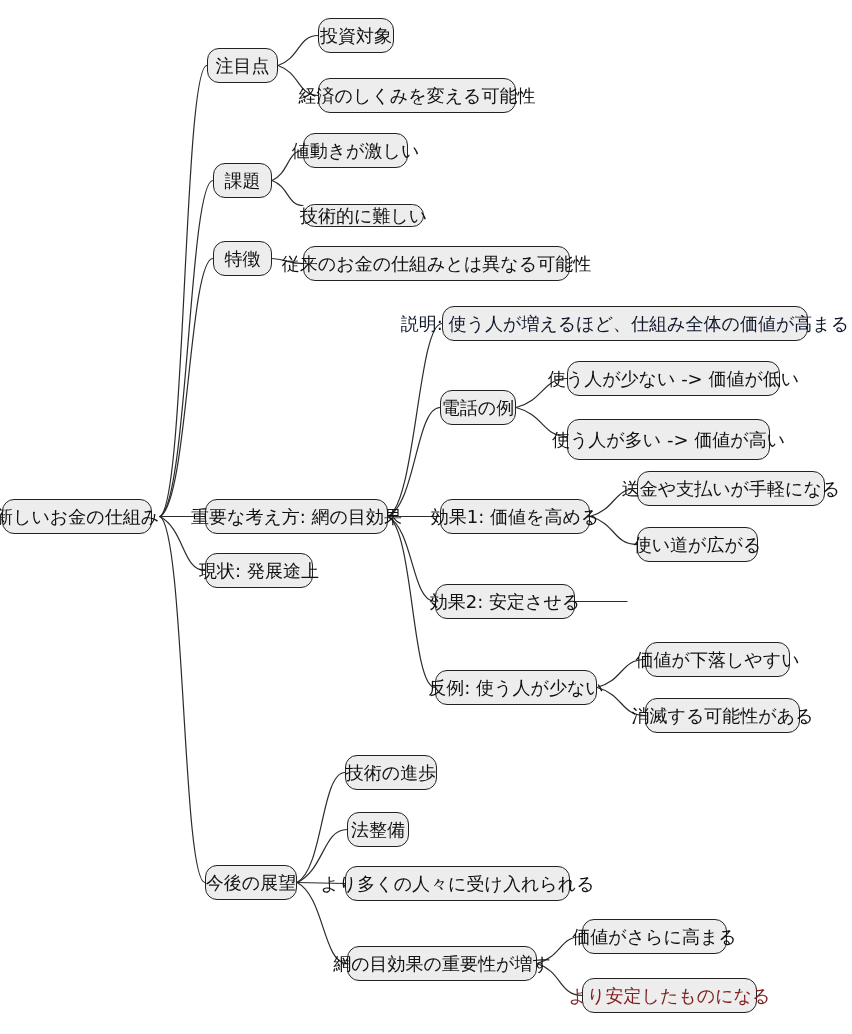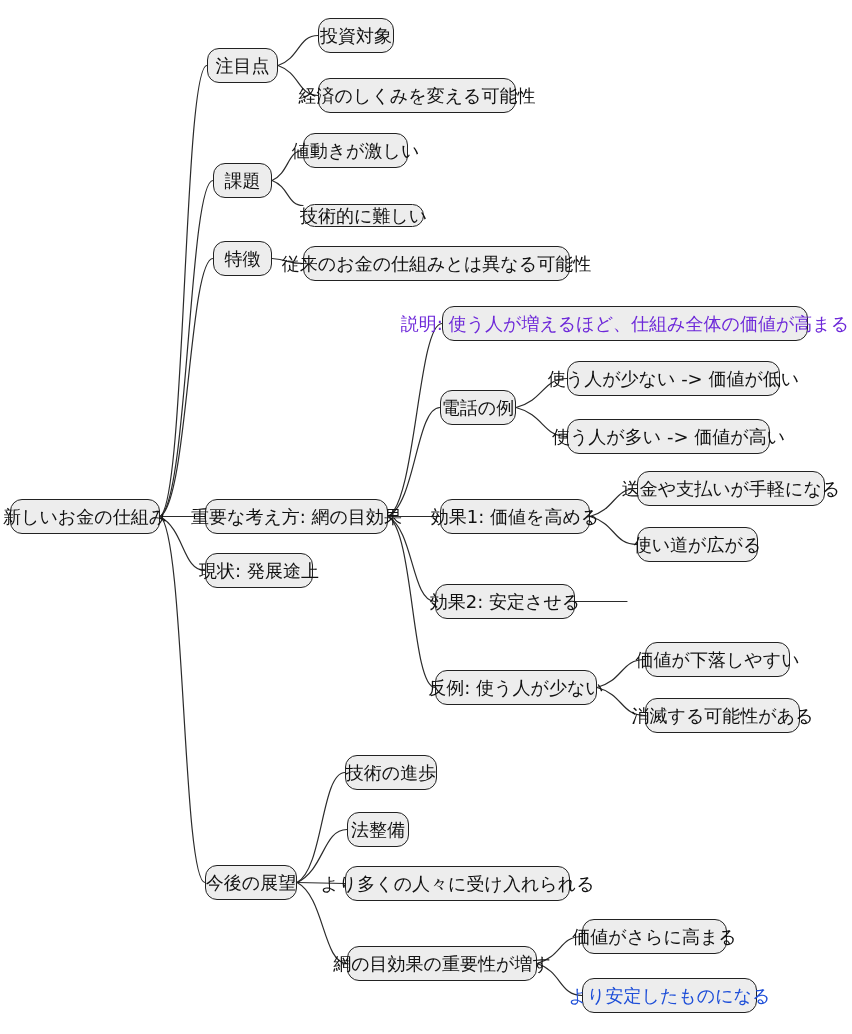--- a/index.html
+++ b/index.html
@@ -72,42 +72,42 @@
       <path d="M597 687.5 C623.4 680.5 621 659.5 645 659.5" stroke="#2b2b2b"></path>
       <path d="M597 687.5 C623.4 694.5 621 715.5 645 715.5" stroke="#2b2b2b"></path>
       <path d="M297 882.5 C323.4 868.5 321 772.5 345 772.5" stroke="#2b2b2b"></path>
       <path d="M297 882.5 C324.5 869.25 323 829.5 347 829.5" stroke="#2b2b2b"></path>
       <path d="M297 882.5 L345 883.5" stroke="#2b2b2b"></path>
       <path d="M297 882.5 C324.5 896.5 323 963.5 347 963.5" stroke="#2b2b2b"></path>
       <path d="M537 963.5 C561.75 956.75 559.5 936.5 582 936.5" stroke="#2b2b2b"></path>
       <path d="M537 963.5 C561.75 971.5 559.5 995.5 582 995.5" stroke="#2b2b2b"></path>
     </svg>
 
-  <div class="node" style="left: 10px; top: 499px; width: 150px; height: 35px; background: rgb(237, 237, 237); border-color: rgb(34, 34, 34); color: rgb(17, 17, 17);">新しいお金の仕組み</div>
+  <div class="node" style="left: 2px; top: 499px; width: 150px; height: 35px; background: rgb(237, 237, 237); border-color: rgb(34, 34, 34); color: rgb(17, 17, 17);">新しいお金の仕組み</div>
   <div class="node" style="left: 207px; top: 48px; width: 71px; height: 35px; background: rgb(237, 237, 237); border-color: rgb(34, 34, 34); color: rgb(17, 17, 17);">注目点</div>
   <div class="node" style="left: 318px; top: 18px; width: 76px; height: 35px; background: rgb(237, 237, 237); border-color: rgb(34, 34, 34); color: rgb(17, 17, 17);">投資対象</div>
   <div class="node" style="left: 318px; top: 78px; width: 198px; height: 35px; background: rgb(237, 237, 237); border-color: rgb(34, 34, 34); color: rgb(17, 17, 17);">経済のしくみを変える可能性</div>
   <div class="node" style="left: 213px; top: 163px; width: 59px; height: 35px; background: rgb(237, 237, 237); border-color: rgb(34, 34, 34); color: rgb(17, 17, 17);">課題</div>
   <div class="node" style="left: 303px; top: 133px; width: 105px; height: 35px; background: rgb(237, 237, 237); border-color: rgb(34, 34, 34); color: rgb(17, 17, 17);">値動きが激しい</div>
   <div class="node" style="left: 303px; top: 204px; width: 121px; height: 23px; background: rgb(237, 237, 237); border-color: rgb(34, 34, 34); color: rgb(17, 17, 17);">技術的に難しい</div>
   <div class="node" style="left: 213px; top: 241px; width: 59px; height: 35px; background: rgb(237, 237, 237); border-color: rgb(34, 34, 34); color: rgb(17, 17, 17);">特徴</div>
   <div class="node" style="left: 303px; top: 246px; width: 267px; height: 35px; background: rgb(237, 237, 237); border-color: rgb(34, 34, 34); color: rgb(17, 17, 17);">従来のお金の仕組みとは異なる可能性</div>
   <div class="node" style="left: 205px; top: 499px; width: 183px; height: 35px; background: rgb(237, 237, 237); border-color: rgb(34, 34, 34); color: rgb(17, 17, 17);">重要な考え方: 網の目効果</div>
-  <div class="node" style="left: 442px; top: 306px; width: 366px; height: 35px; background: rgb(237, 237, 237); border-color: rgb(34, 34, 34); color: #6d28d9;">説明: 使う人が増えるほど、仕組み全体の価値が高まる</div>
+  <div class="node" style="left: 442px; top: 306px; width: 366px; height: 35px; background: rgb(237, 237, 237); border-color: rgb(34, 34, 34); color: #0f172a;">説明: 使う人が増えるほど、仕組み全体の価値が高まる</div>
   <div class="node" style="left: 440px; top: 390px; width: 76px; height: 35px; background: rgb(237, 237, 237); border-color: rgb(34, 34, 34); color: rgb(17, 17, 17);">電話の例</div>
   <div class="node" style="left: 567px; top: 361px; width: 213px; height: 35px; background: rgb(237, 237, 237); border-color: rgb(34, 34, 34); color: rgb(17, 17, 17);">使う人が少ない -&gt; 価値が低い</div>
-  <div class="node" style="left: 567px; top: 419px; width: 203px; height: 35px; background: rgb(237, 237, 237); border-color: rgb(34, 34, 34); color: rgb(17, 17, 17); text-align: center;">使う人が多い -&gt; 価値が高い</div>
+  <div class="node" style="left: 567px; top: 419px; width: 203px; height: 41px; background: rgb(237, 237, 237); border-color: rgb(34, 34, 34); color: rgb(17, 17, 17); text-align: center;">使う人が多い -&gt; 価値が高い</div>
   <div class="node" style="left: 440px; top: 499px; width: 150px; height: 35px; background: rgb(237, 237, 237); border-color: rgb(34, 34, 34); color: rgb(17, 17, 17);">効果1: 価値を高める</div>
   <div class="node" style="left: 637px; top: 471px; width: 188px; height: 35px; background: rgb(237, 237, 237); border-color: rgb(34, 34, 34); color: rgb(17, 17, 17);">送金や支払いが手軽になる</div>
   <div class="node" style="left: 637px; top: 527px; width: 121px; height: 35px; background: rgb(237, 237, 237); border-color: rgb(34, 34, 34); color: rgb(17, 17, 17);">使い道が広がる</div>
   <div class="node" style="left: 435px; top: 584px; width: 140px; height: 35px; background: rgb(237, 237, 237); border-color: rgb(34, 34, 34); color: rgb(17, 17, 17);">効果2: 安定させる</div>
   <div class="node" style="left: 435px; top: 670px; width: 162px; height: 35px; background: rgb(237, 237, 237); border-color: rgb(34, 34, 34); color: rgb(17, 17, 17);">反例: 使う人が少ない</div>
   <div class="node" style="left: 645px; top: 698px; width: 155px; height: 35px; background: rgb(237, 237, 237); border-color: rgb(34, 34, 34); color: rgb(17, 17, 17);">消滅する可能性がある</div>
   <div class="node" style="left: 645px; top: 642px; width: 145px; height: 35px; background: rgb(237, 237, 237); border-color: rgb(34, 34, 34); color: rgb(17, 17, 17);">価値が下落しやすい</div>
   <div class="node" style="left: 205px; top: 553px; width: 108px; height: 35px; background: rgb(237, 237, 237); border-color: rgb(34, 34, 34); color: rgb(17, 17, 17);">現状: 発展途上</div>
   <div class="node" style="left: 205px; top: 865px; width: 92px; height: 35px; background: rgb(237, 237, 237); border-color: rgb(34, 34, 34); color: rgb(17, 17, 17);">今後の展望</div>
   <div class="node" style="left: 345px; top: 755px; width: 92px; height: 35px; background: rgb(237, 237, 237); border-color: rgb(34, 34, 34); color: rgb(17, 17, 17);">技術の進歩</div>
   <div class="node" style="left: 347px; top: 812px; width: 62px; height: 35px; background: rgb(237, 237, 237); border-color: rgb(34, 34, 34); color: rgb(17, 17, 17);">法整備</div>
   <div class="node" style="left: 345px; top: 866px; width: 225px; height: 35px; background: rgb(237, 237, 237); border-color: rgb(34, 34, 34); color: rgb(17, 17, 17);">より多くの人々に受け入れられる</div>
   <div class="node" style="left: 347px; top: 946px; width: 190px; height: 35px; background: rgb(237, 237, 237); border-color: rgb(34, 34, 34); color: rgb(17, 17, 17);">網の目効果の重要性が増す</div>
   <div class="node" style="left: 582px; top: 919px; width: 145px; height: 35px; background: rgb(237, 237, 237); border-color: rgb(34, 34, 34); color: rgb(17, 17, 17);">価値がさらに高まる</div>
-  <div class="node" style="left: 582px; top: 978px; width: 175px; height: 35px; background: rgb(237, 237, 237); border-color: rgb(34, 34, 34); color: #1d4ed8;">より安定したものになる</div>
+  <div class="node" style="left: 582px; top: 978px; width: 175px; height: 35px; background: rgb(237, 237, 237); border-color: rgb(34, 34, 34); color: #7f1d1d;">より安定したものになる</div>
 </div>
 
 </body></html>

